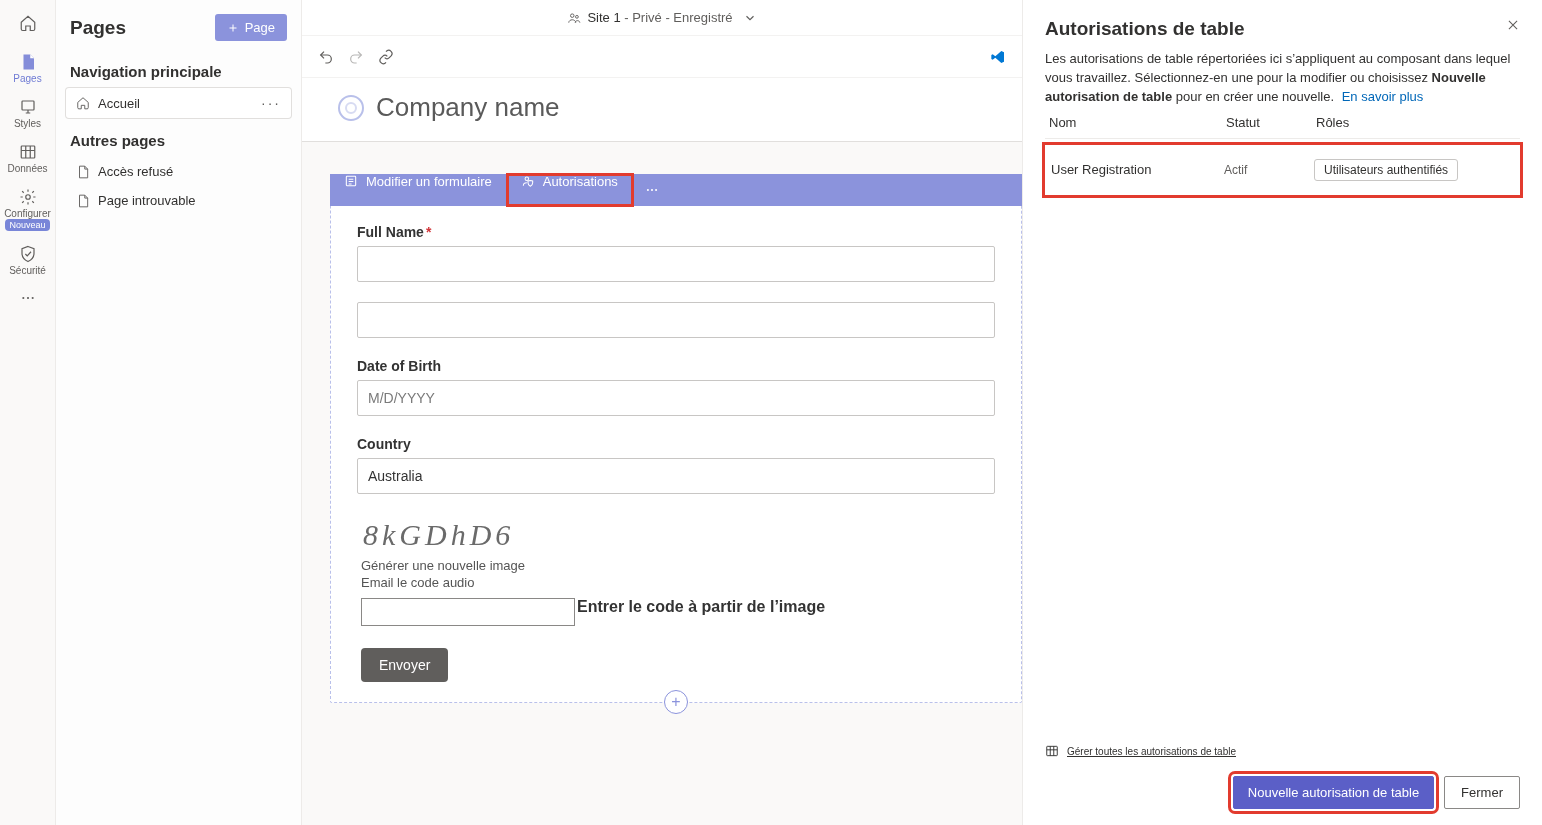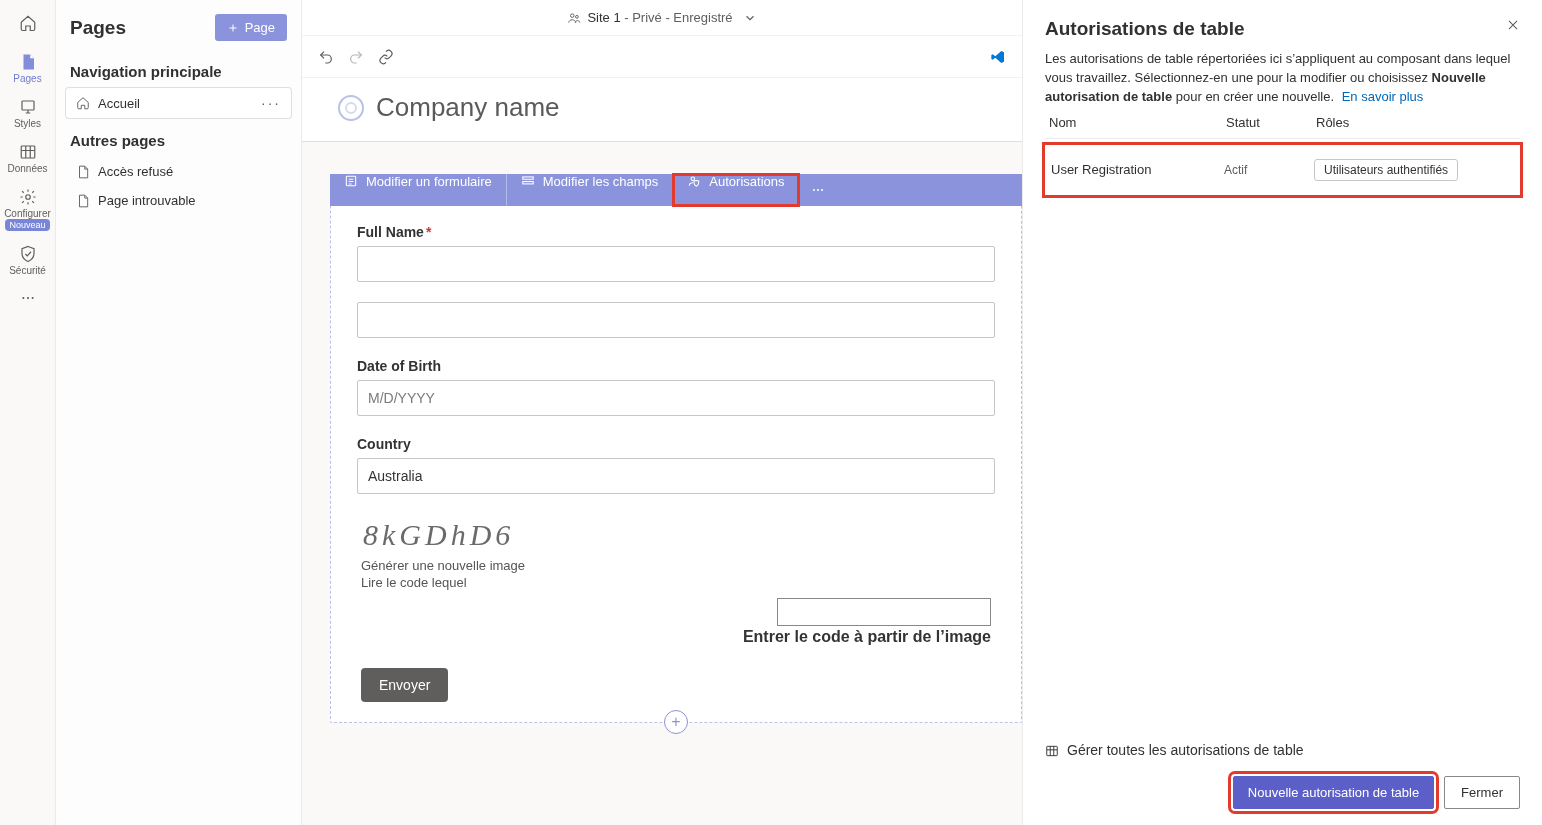--- a/index.html
+++ b/index.html
@@ -58,21 +58,21 @@
   .form-body { padding: 18px 26px 10px; }
   .fld { margin-bottom: 20px; }
   .fld-label { font-size: 14px; font-weight: 600; color: #333; margin-bottom: 6px; display: block; }
   .req { color: #d13438; margin-left: 2px; }
   .fld-input { width: 100%; height: 36px; border: 1px solid #c8c6c4; border-radius: 2px; padding: 0 10px; font-size: 14px; background: #fff; color: #333; }
   .fld-input::placeholder { color: #7a7a7a; }
 
   .captcha-block { padding: 0 4px 4px 4px; }
   .captcha-img { font-family: Georgia, serif; font-size: 30px; color: #6a6a6a; letter-spacing: 4px; font-style: italic; padding: 4px 2px; }
   .captcha-link { font-size: 13px; color: #555; display: block; margin-top: 2px; }
-  .captcha-row { display: flex; align-items: flex-end; gap: 2px; margin-top: 8px; flex-direction: column; }
+  .captcha-row { display: flex; align-items: flex-start; gap: 2px; margin-top: 8px; }
   .captcha-input { width: 214px; height: 28px; border: 1px solid #8a8886; padding: 0 6px; }
   .captcha-hint { font-size: 16px; font-weight: 600; color: #333; }
 
   .submit-row { padding: 18px 4px 10px; }
   .btn-submit { background: #605e5c; color: #fff; border: none; padding: 9px 18px; font-size: 14px; border-radius: 4px; cursor: pointer; }
 
   .add-plus { position: absolute; left: 50%; bottom: -12px; transform: translateX(-50%); width: 24px; height: 24px; border-radius: 50%; background: #fff; border: 1px solid #8b93dc; color: #8b93dc; display: flex; align-items: center; justify-content: center; font-size: 16px; cursor: pointer; }
 
   
   .panel { width: 520px; border-left: 1px solid #edebe9; background: #fff; display: flex; flex-direction: column; padding: 18px 22px 16px 22px; }
@@ -84,21 +84,21 @@
   .panel-desc .lnk { color: #0067b8; cursor: pointer; margin-left: 4px; }
 
   .perm-table { }
   .perm-head { display: grid; grid-template-columns: 1fr 90px 200px; font-size: 13px; color: #323130; padding: 8px 4px; border-bottom: 1px solid #edebe9; }
   .perm-row-wrap { outline: 3px solid #e23b2e; outline-offset: 0; margin-top: 6px; padding: 2px 2px; }
   .perm-row { display: grid; grid-template-columns: 1fr 90px 200px; align-items: center; padding: 12px 4px; font-size: 13px; }
   .perm-row .status { font-size: 12px; color: #605e5c; }
   .role-chip { border: 1px solid #c8c6c4; border-radius: 3px; padding: 3px 9px; font-size: 12px; display: inline-block; }
 
   .panel-footer { margin-top: auto; }
-  .manage-all { display: inline-flex; align-items: flex-end; gap: 8px; font-size: 14px; color: #323130; cursor: pointer; padding: 6px 0 18px; }
+  .manage-all { display: inline-flex; align-items: center; gap: 8px; font-size: 10px; color: #323130; cursor: pointer; padding: 6px 0 18px; text-decoration: underline; }
   .manage-all svg { width: 14px; height: 14px; }
   .footer-btns { display: flex; justify-content: flex-end; gap: 10px; }
   .btn-primary { background: #5b5fc7; color: #fff; border: 1px solid #5b5fc7; padding: 8px 14px; font-size: 13px; cursor: pointer; border-radius: 2px; }
   .btn-primary.highlight { outline: 3px solid #e23b2e; outline-offset: 2px; }
   .btn-secondary { background: #fff; color: #323130; border: 1px solid #8a8886; padding: 8px 16px; font-size: 13px; cursor: pointer; border-radius: 2px; }
 </style>
 </head>
 <body>
 
 <div class="app">
@@ -245,27 +245,20 @@
       <div class="canvas">
         <div class="form-card">
           <div class="form-toolbar">
             <div class="ft-item">
               <svg viewBox="0 0 24 24" fill="none" stroke="currentColor" stroke-width="1.8">
                   <rect x="4" y="4" width="16" height="16" rx="1"></rect>
                   <path d="M8 9h8M8 13h8M8 17h5"></path>
                 </svg>
               <span>Modifier un formulaire</span>
             </div>
-            <div class="ft-item">
-              <svg viewBox="0 0 24 24" fill="none" stroke="currentColor" stroke-width="1.8">
-                  <rect x="3" y="5" width="18" height="4"></rect>
-                  <rect x="3" y="13" width="18" height="4"></rect>
-                </svg>
-              <span>Modifier les champs</span>
-            </div>
             <div class="ft-item highlight">
               <svg viewBox="0 0 24 24" fill="none" stroke="currentColor" stroke-width="1.8">
                   <circle cx="10" cy="8" r="3"></circle>
                   <path d="M4 20c0-3 3-5 6-5"></path>
                   <path d="M16 11l4 1v3c0 3-2 5-4 6-2-1-4-3-4-6v-3z"></path>
                 </svg>
               <span>Autorisations</span>
             </div>
             <div class="ft-more">
               <svg width="14" height="14" viewBox="0 0 24 24" fill="currentColor">
@@ -289,21 +282,21 @@
               <input class="fld-input" type="text" placeholder="M/D/YYYY" style="">
             </div>
             <div class="fld">
               <label class="fld-label">Country</label>
               <input class="fld-input" type="text" value="Australia" style="">
             </div>
 
             <div class="captcha-block">
               <div class="captcha-img">8kGDhD6</div>
               <span class="captcha-link">Générer une nouvelle image</span>
-              <span class="captcha-link">Lire le code lequel</span>
+              <span class="captcha-link">Email le code audio</span>
               <div class="captcha-row">
                 <input class="captcha-input" type="text" style="">
                 <span class="captcha-hint">Entrer le code à partir de l’image</span>
               </div>
             </div>
 
             <div class="submit-row">
               <button class="btn-submit">Envoyer</button>
             </div>
           </div>

